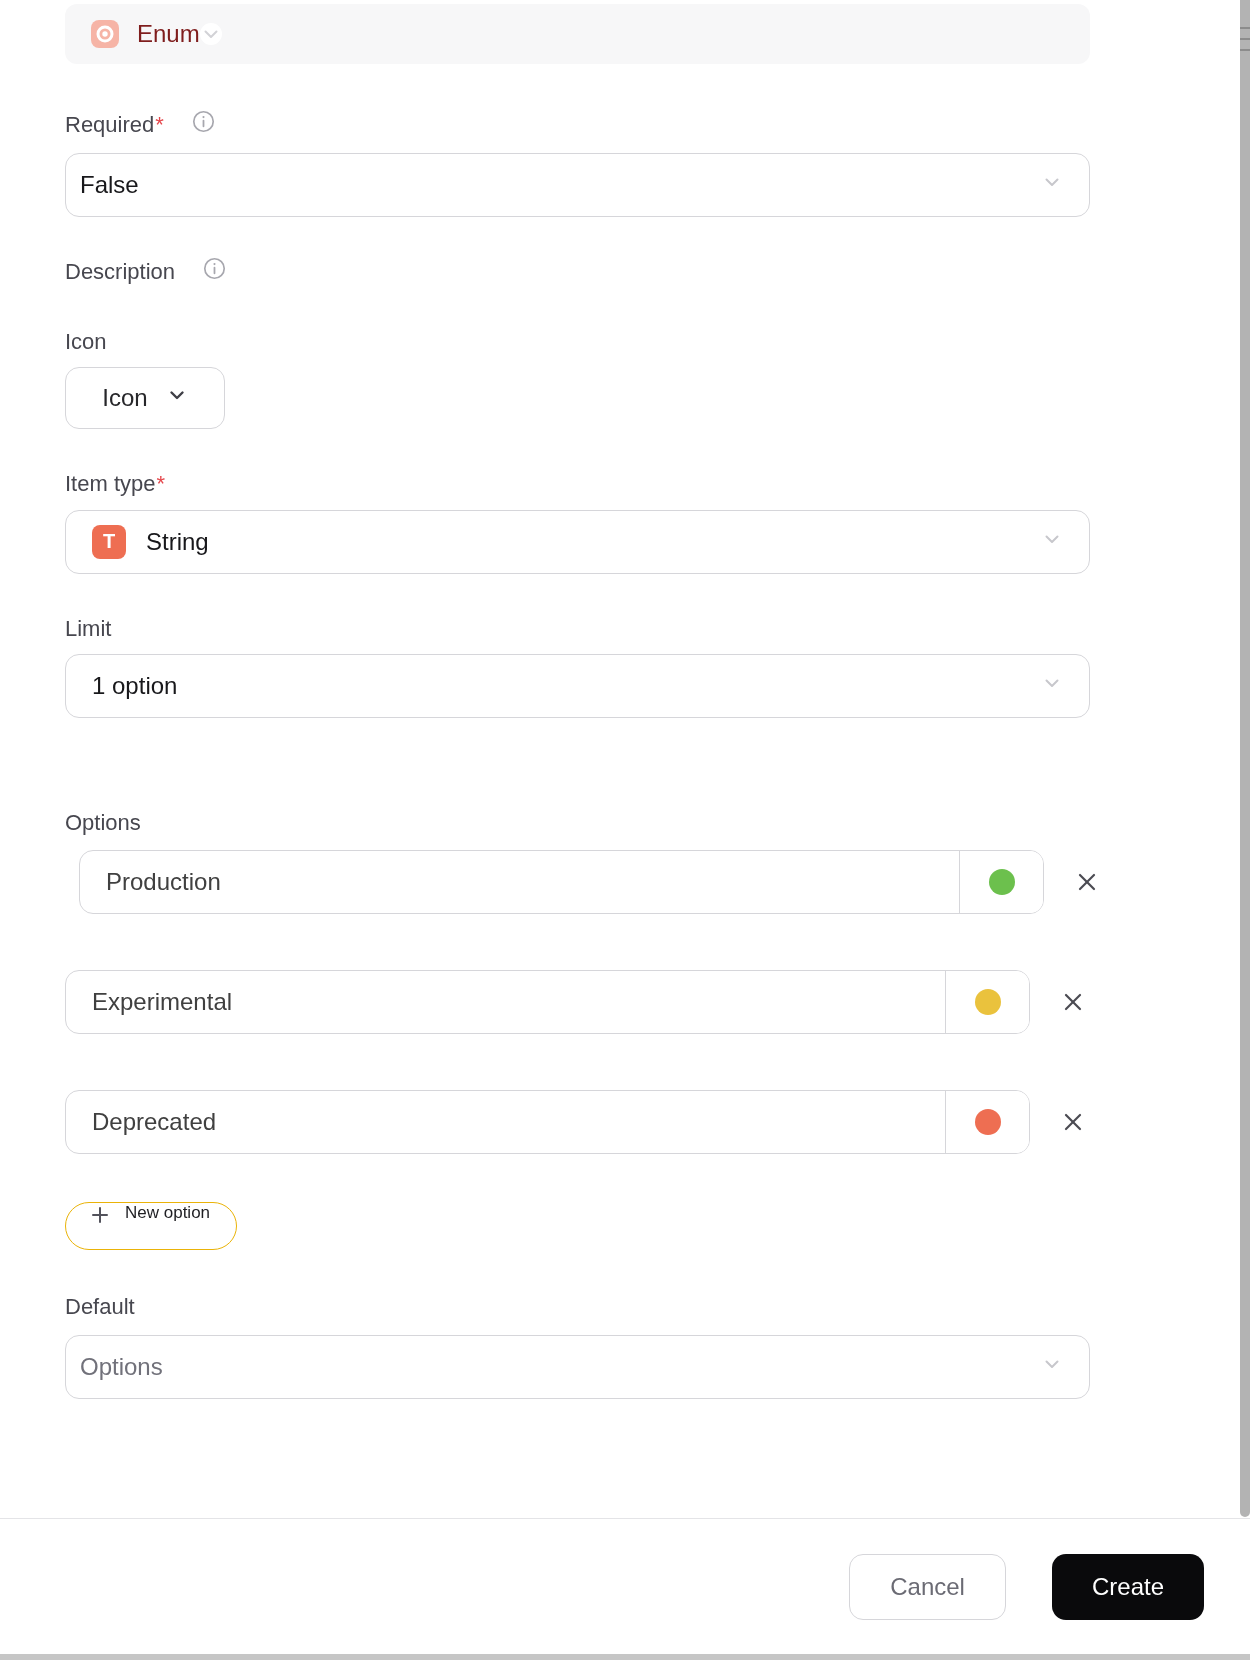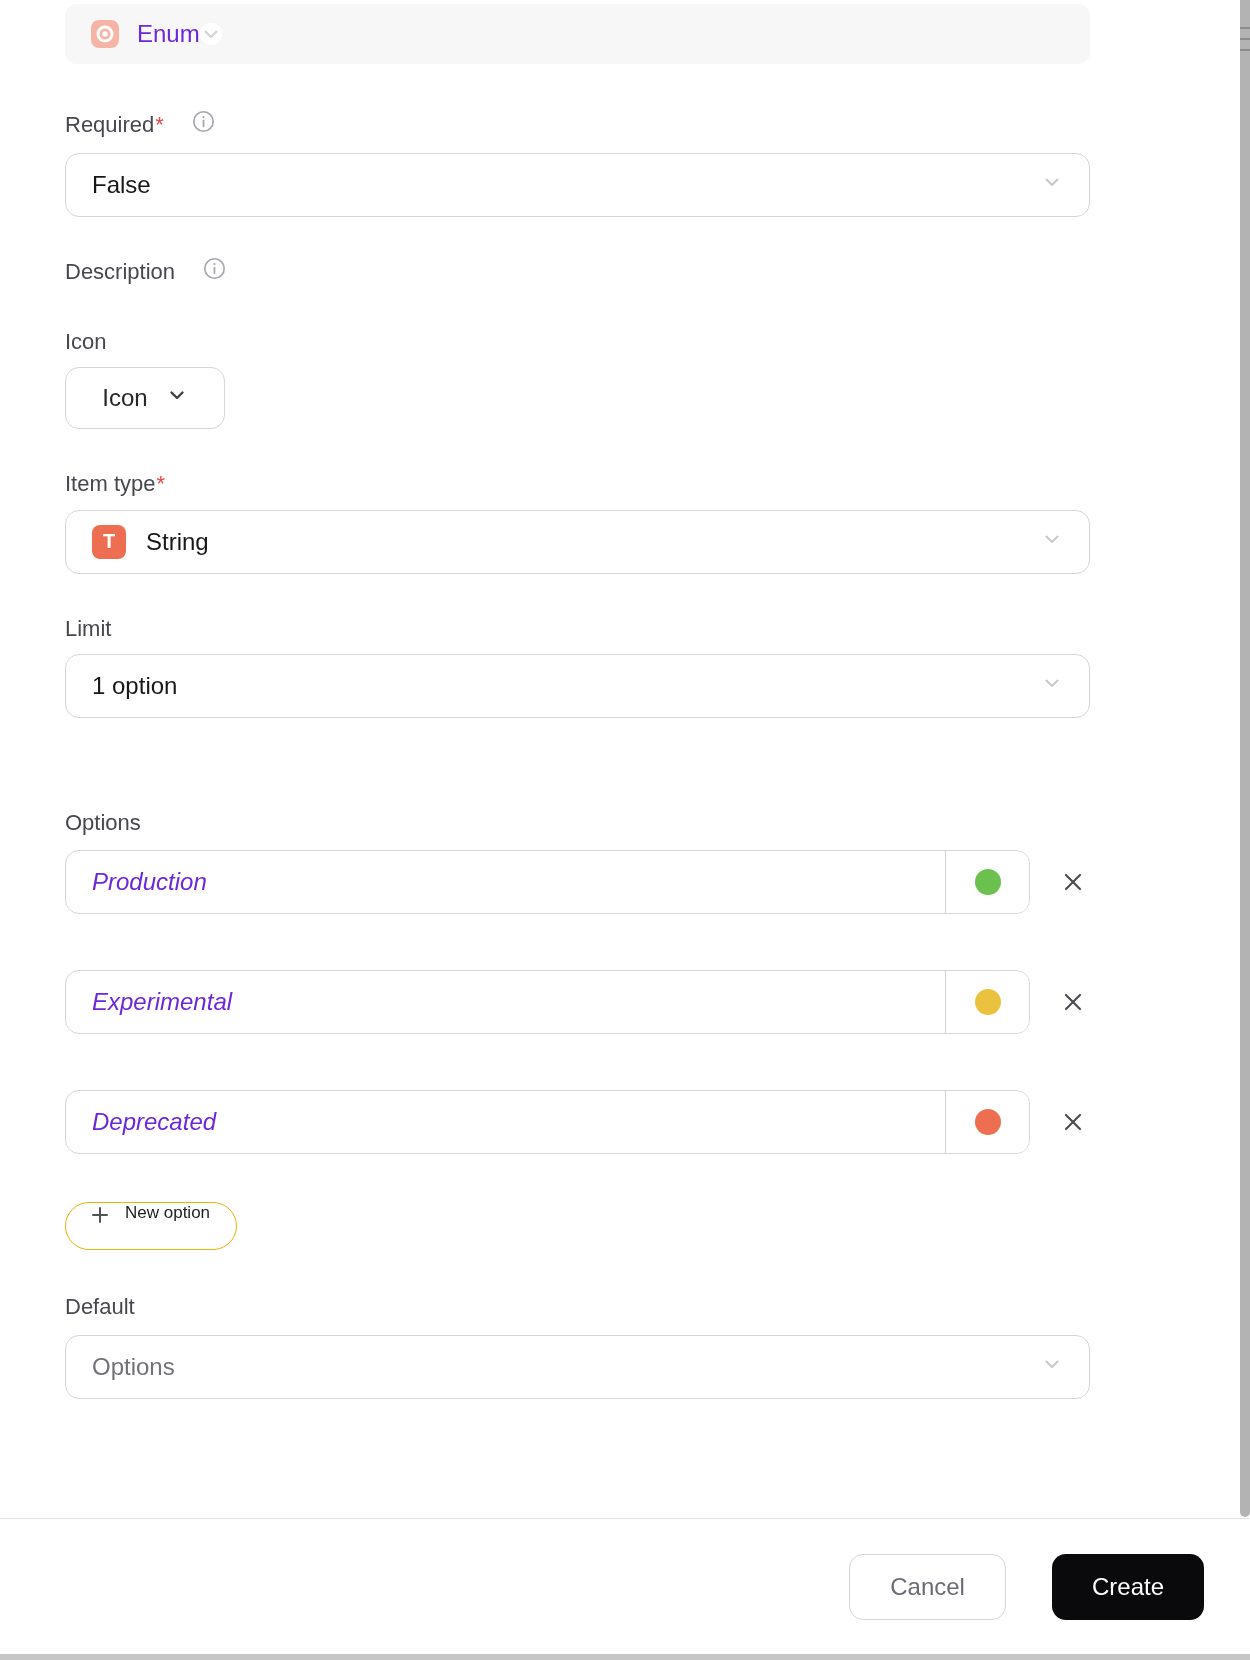--- a/index.html
+++ b/index.html
@@ -25,30 +25,30 @@
     margin-top:5px; height:60px;
     background:#f7f7f8; border-radius:12px;
     display:flex; align-items:center; padding:0 26px;
     position:relative;
   }
   .enum-icon-box {
     width:28px; height:28px; border-radius:8px;
     background:#f6b4a6; display:flex; align-items:center; justify-content:center;
     margin-right:18px; flex:none;
   }
-  .enum-text { font-size:24px; color:#6d28d9; }
+  .enum-text { font-size:24px; color:#7f1d1d; }
 
   .select {
     height:64px; border:1px solid #d6d6da; border-radius:14px;
     display:flex; align-items:center; padding:0 26px;
     font-size:24px; background:#fff; position:relative;
   }
   .select .chev { position:absolute; right:26px; top:50%; transform:translateY(-50%); }
 
-  .mt4{margin-top:4px;} .mt12{margin-top:12px;} .mt14{margin-top:14px;}
+  .mt4{margin-top:4px;} .mt12{margin-top:12px;} .mt14{margin-top:14px;padding-left:14px;}
   .mt40{margin-top:40px;} .mt42{margin-top:42px;} .mt44{margin-top:44px;}
   .mt46{margin-top:46px;} .mt56{margin-top:56px;}
   .mt92{margin-top:92px;}
 
   .text-input {
     width:100%; height:64px; border:1px solid #d6d6da; border-radius:14px;
     padding:0 26px; font-size:24px; font-family:inherit; color:#18181b;
     outline:none; background:#fff; display:block;
   }
 
@@ -66,21 +66,21 @@
     margin-right:20px; flex:none;
   }
 
   .option-row { display:flex; align-items:center; }
   .option-box {
     width:965px; height:64px; border:1px solid #d6d6da; border-radius:14px;
     display:flex; overflow:hidden; background:#fff; flex:none;
   }
   .option-input {
     flex:1; min-width:0; border:none; outline:none; background:transparent;
-    font-size:24px; font-family:inherit; color:#6d28d9; padding:0 26px;font-style:italic;
+    font-size:24px; font-family:inherit; color:#404040; padding:0 26px;
   }
   .option-color-cell {
     width:84px; flex:none; border-left:1px solid #d6d6da;
     display:flex; align-items:center; justify-content:center; cursor:pointer;
     background:#fff;
   }
   .dot { width:26px; height:26px; border-radius:50%; }
   .remove-btn {
     margin-left:26px; background:none; border:none; padding:4px; cursor:pointer;
     display:flex; align-items:center; justify-content:center;

